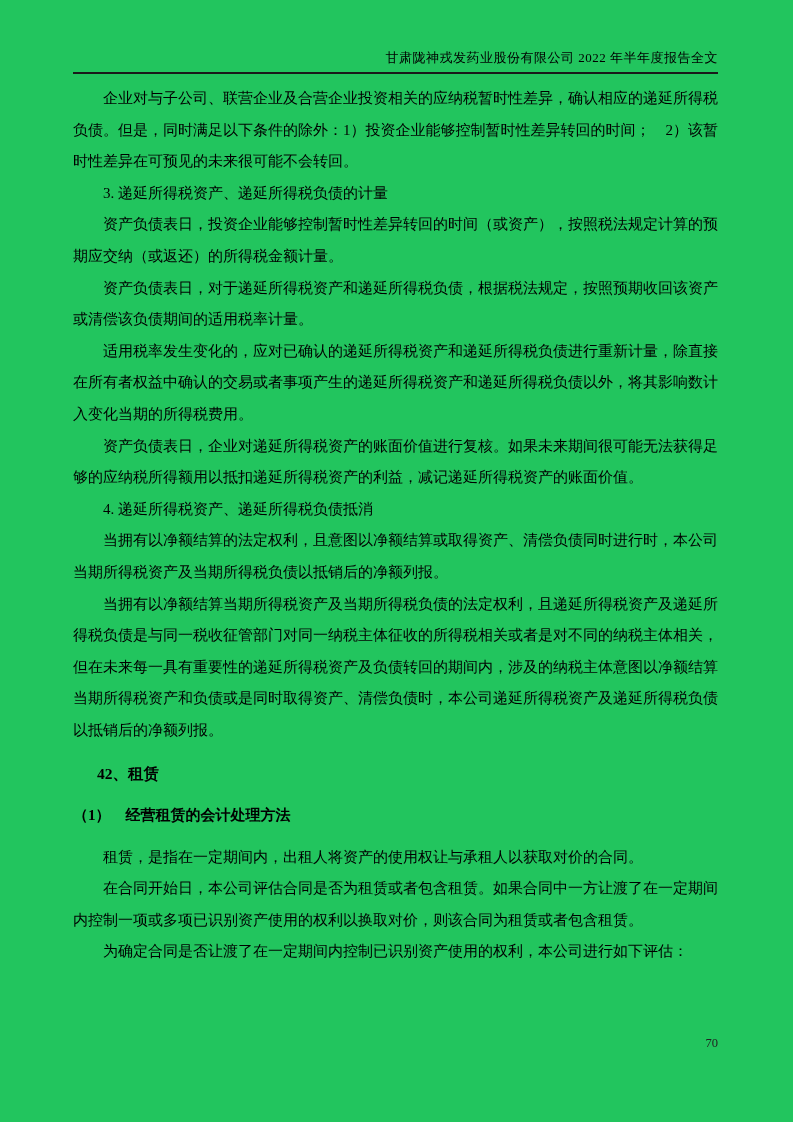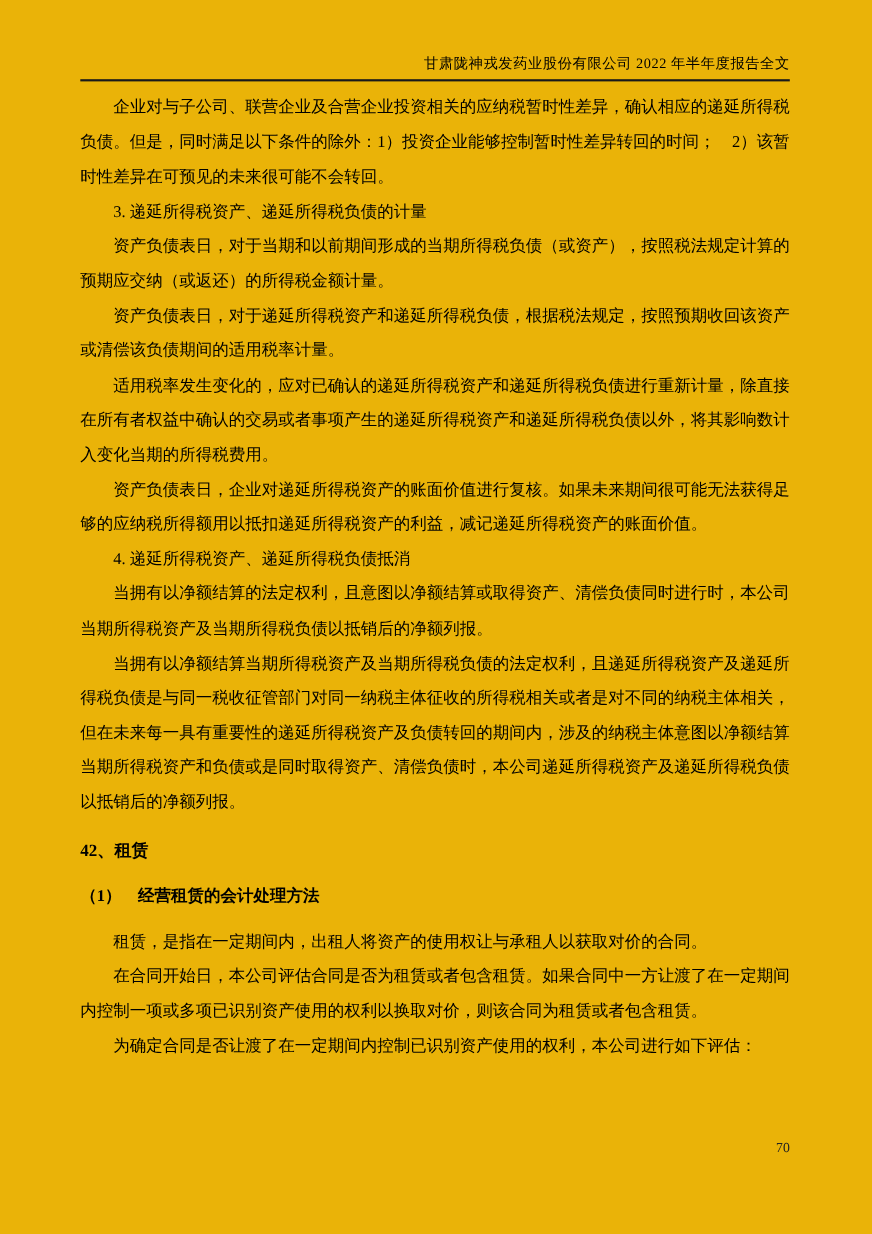--- a/index.html
+++ b/index.html
@@ -5,21 +5,21 @@
   html, body {
     margin: 0;
     padding: 0;
     background: #e8e8e8;
   }
   .page {
     position: relative;
     width: 793px;
     height: 1122px;
     margin: 0 auto;
-    background: #eab308;
+    background: #22c55e;
     font-family: "Liberation Serif", "DejaVu Serif", serif;
     color: #000000;
     overflow: hidden;
   }
   .header {
     position: absolute;
     top: 0;
     left: 73px;
     width: 645px;
     height: 74px;
@@ -50,20 +50,21 @@
   }
   .blk.p {
     text-indent: 2em;
   }
   .blk.h1 {
     font-weight: bold;
     font-size: 15.5px;
     margin-top: 12px;
     margin-bottom: 10px;
     text-indent: 0;
+    margin-left: 24px;
   }
   .blk.h2 {
     font-weight: bold;
     font-size: 15px;
     margin-bottom: 10px;
     text-indent: 0;
   }
   .footer {
     position: absolute;
     top: 1036px;
@@ -79,21 +80,21 @@
 
 <div class="page">
 
   <div class="header">
     <span class="header-title">甘肃陇神戎发药业股份有限公司 2022 年半年度报告全文</span>
   </div>
 
   <div class="content">
       <p class="blk p">企业对与子公司、联营企业及合营企业投资相关的应纳税暂时性差异，确认相应的递延所得税负债。但是，同时满足以下条件的除外：1）投资企业能够控制暂时性差异转回的时间；　2）该暂时性差异在可预见的未来很可能不会转回。</p>
       <p class="blk p">3. 递延所得税资产、递延所得税负债的计量</p>
-      <p class="blk p">资产负债表日，对于当期和以前期间形成的当期所得税负债（或资产），按照税法规定计算的预期应交纳（或返还）的所得税金额计量。</p>
+      <p class="blk p">资产负债表日，投资企业能够控制暂时性差异转回的时间（或资产），按照税法规定计算的预期应交纳（或返还）的所得税金额计量。</p>
       <p class="blk p">资产负债表日，对于递延所得税资产和递延所得税负债，根据税法规定，按照预期收回该资产或清偿该负债期间的适用税率计量。</p>
       <p class="blk p">适用税率发生变化的，应对已确认的递延所得税资产和递延所得税负债进行重新计量，除直接在所有者权益中确认的交易或者事项产生的递延所得税资产和递延所得税负债以外，将其影响数计入变化当期的所得税费用。</p>
       <p class="blk p">资产负债表日，企业对递延所得税资产的账面价值进行复核。如果未来期间很可能无法获得足够的应纳税所得额用以抵扣递延所得税资产的利益，减记递延所得税资产的账面价值。</p>
       <p class="blk p">4. 递延所得税资产、递延所得税负债抵消</p>
       <p class="blk p">当拥有以净额结算的法定权利，且意图以净额结算或取得资产、清偿负债同时进行时，本公司当期所得税资产及当期所得税负债以抵销后的净额列报。</p>
       <p class="blk p">当拥有以净额结算当期所得税资产及当期所得税负债的法定权利，且递延所得税资产及递延所得税负债是与同一税收征管部门对同一纳税主体征收的所得税相关或者是对不同的纳税主体相关，但在未来每一具有重要性的递延所得税资产及负债转回的期间内，涉及的纳税主体意图以净额结算当期所得税资产和负债或是同时取得资产、清偿负债时，本公司递延所得税资产及递延所得税负债以抵销后的净额列报。</p>
       <p class="blk h1">42、租赁</p>
       <p class="blk h2">（1）　经营租赁的会计处理方法</p>
       <p class="blk p">租赁，是指在一定期间内，出租人将资产的使用权让与承租人以获取对价的合同。</p>
       <p class="blk p">在合同开始日，本公司评估合同是否为租赁或者包含租赁。如果合同中一方让渡了在一定期间内控制一项或多项已识别资产使用的权利以换取对价，则该合同为租赁或者包含租赁。</p>

